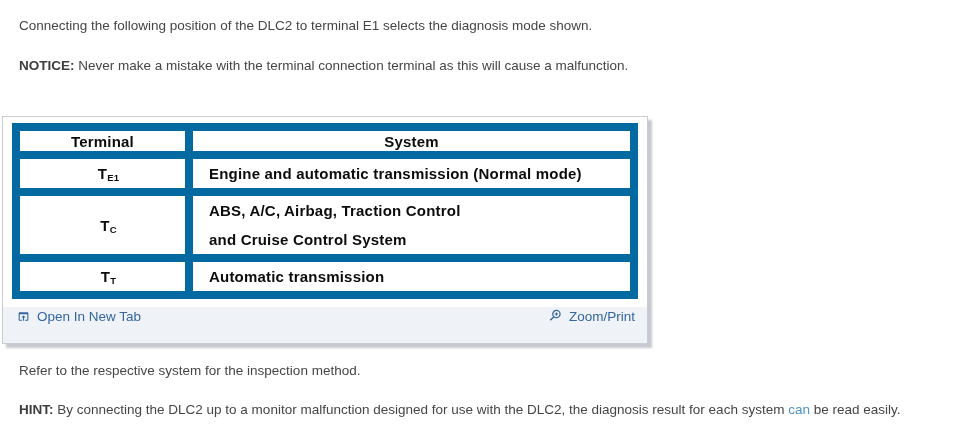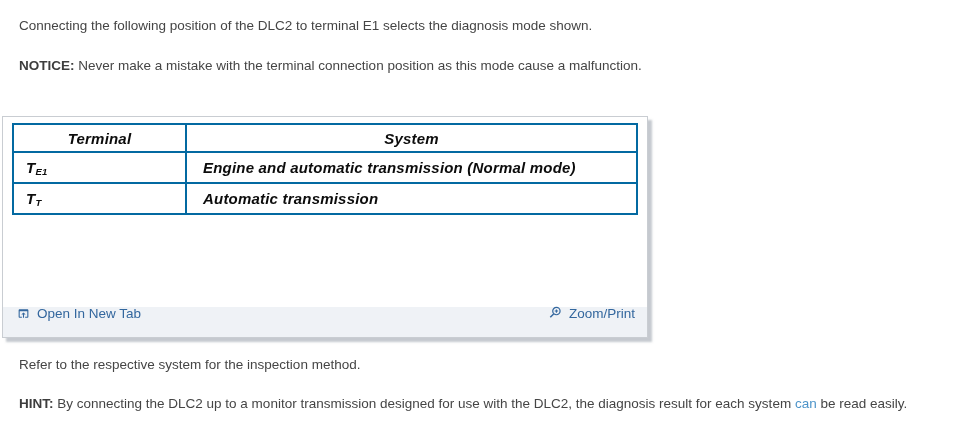--- a/index.html
+++ b/index.html
@@ -30,34 +30,34 @@
 
   
   table.diag-table {
     border-collapse: collapse;
     width: 626px;
     font-weight: 700;
     font-size: 15px;
     color: var(--table-ink, #0c0c0c);
     letter-spacing: 0.2px;
   }
-  .diag-table th, .diag-table td { border: 2px solid #0369a1; padding: 0; font-style: italic; }
+  .diag-table th, .diag-table td { border: 8px solid #0369a1; padding: 0; }
   .diag-table th { height: 28px; text-align: center; font-size: 15px; }
   .col-terminal { width: 173px; }
-  td.terminal-cell { padding-left: 12px; height: 28px; vertical-align: middle; }
+  td.terminal-cell { padding-left: 12px; height: 28px; vertical-align: middle; text-align: center; }
   td.terminal-cell sub {
     font-size: 9.5px; line-height: 0;
     vertical-align: baseline; position: relative; bottom: -2px;
   }
   td.system-cell { padding-left: 16px; vertical-align: middle; }
   td.system-cell div { line-height: 29px; }
 
   
   .figure-footer {
-    height: 30px;
+    height: 36px;
     background: var(--figure-footer-bg, #eff2f6);
     display: flex; align-items: center; justify-content: space-between;
     padding: 0 12px 18px 14px;
     text-align: right;
   }
   .fig-link {
     display: inline-flex; align-items: center; gap: 7px;
     color: var(--link, #33679e);
     font-size: 13.5px;
     text-decoration: none;
@@ -67,36 +67,43 @@
 
   .inline-link { color: var(--inline-link, #4d94c9); text-decoration: none; cursor: pointer; }
 </style>
 </head>
 <body>
 
 <div class="page">
 
   <p class="body-text intro">Connecting the following position of the DLC2 to terminal E1 selects the diagnosis mode shown.</p>
 
-  <p class="body-text notice"><strong>NOTICE:</strong><span> Never make a mistake with the terminal connection position as this mode cause a malfunction.</span></p>
+  <p class="body-text notice"><strong>NOTICE:</strong><span> Never make a mistake with the terminal connection terminal as this will cause a malfunction.</span></p>
 
   <div class="figure">
     <div class="figure-canvas">
       <table class="diag-table">
         <thead>
           <tr>
             <th class="col-terminal">Terminal</th>
             <th>System</th>
           </tr>
         </thead>
         <tbody id="diag-rows">
             <tr>
               <td class="terminal-cell"><span>T</span><sub>E1</sub></td>
               <td class="system-cell">
                 <div>Engine and automatic transmission (Normal mode)</div>
+              </td>
+            </tr>
+            <tr>
+              <td class="terminal-cell"><span>T</span><sub>C</sub></td>
+              <td class="system-cell">
+                <div>ABS, A/C, Airbag, Traction Control</div>
+                <div>and Cruise Control System</div>
               </td>
             </tr>
             <tr>
               <td class="terminal-cell"><span>T</span><sub>T</sub></td>
               <td class="system-cell">
                 <div>Automatic transmission</div>
               </td>
             </tr>
           </tbody>
       </table>
@@ -118,15 +125,15 @@
               <path d="M6.4 9.1 2.6 12.9" stroke-width="1.7"></path>
             </svg>
           </span>
         <span>Zoom/Print</span>
       </a>
     </div>
   </div>
 
   <p class="body-text refer">Refer to the respective system for the inspection method.</p>
 
-  <p class="body-text hint"><strong>HINT:</strong><span> By connecting the DLC2 up to a monitor transmission designed for use with the DLC2, the diagnosis result for each system </span><a class="inline-link" href="#">can</a><span> be read easily.</span></p>
+  <p class="body-text hint"><strong>HINT:</strong><span> By connecting the DLC2 up to a monitor malfunction designed for use with the DLC2, the diagnosis result for each system </span><a class="inline-link" href="#">can</a><span> be read easily.</span></p>
 
 </div>
 
 </body></html>

